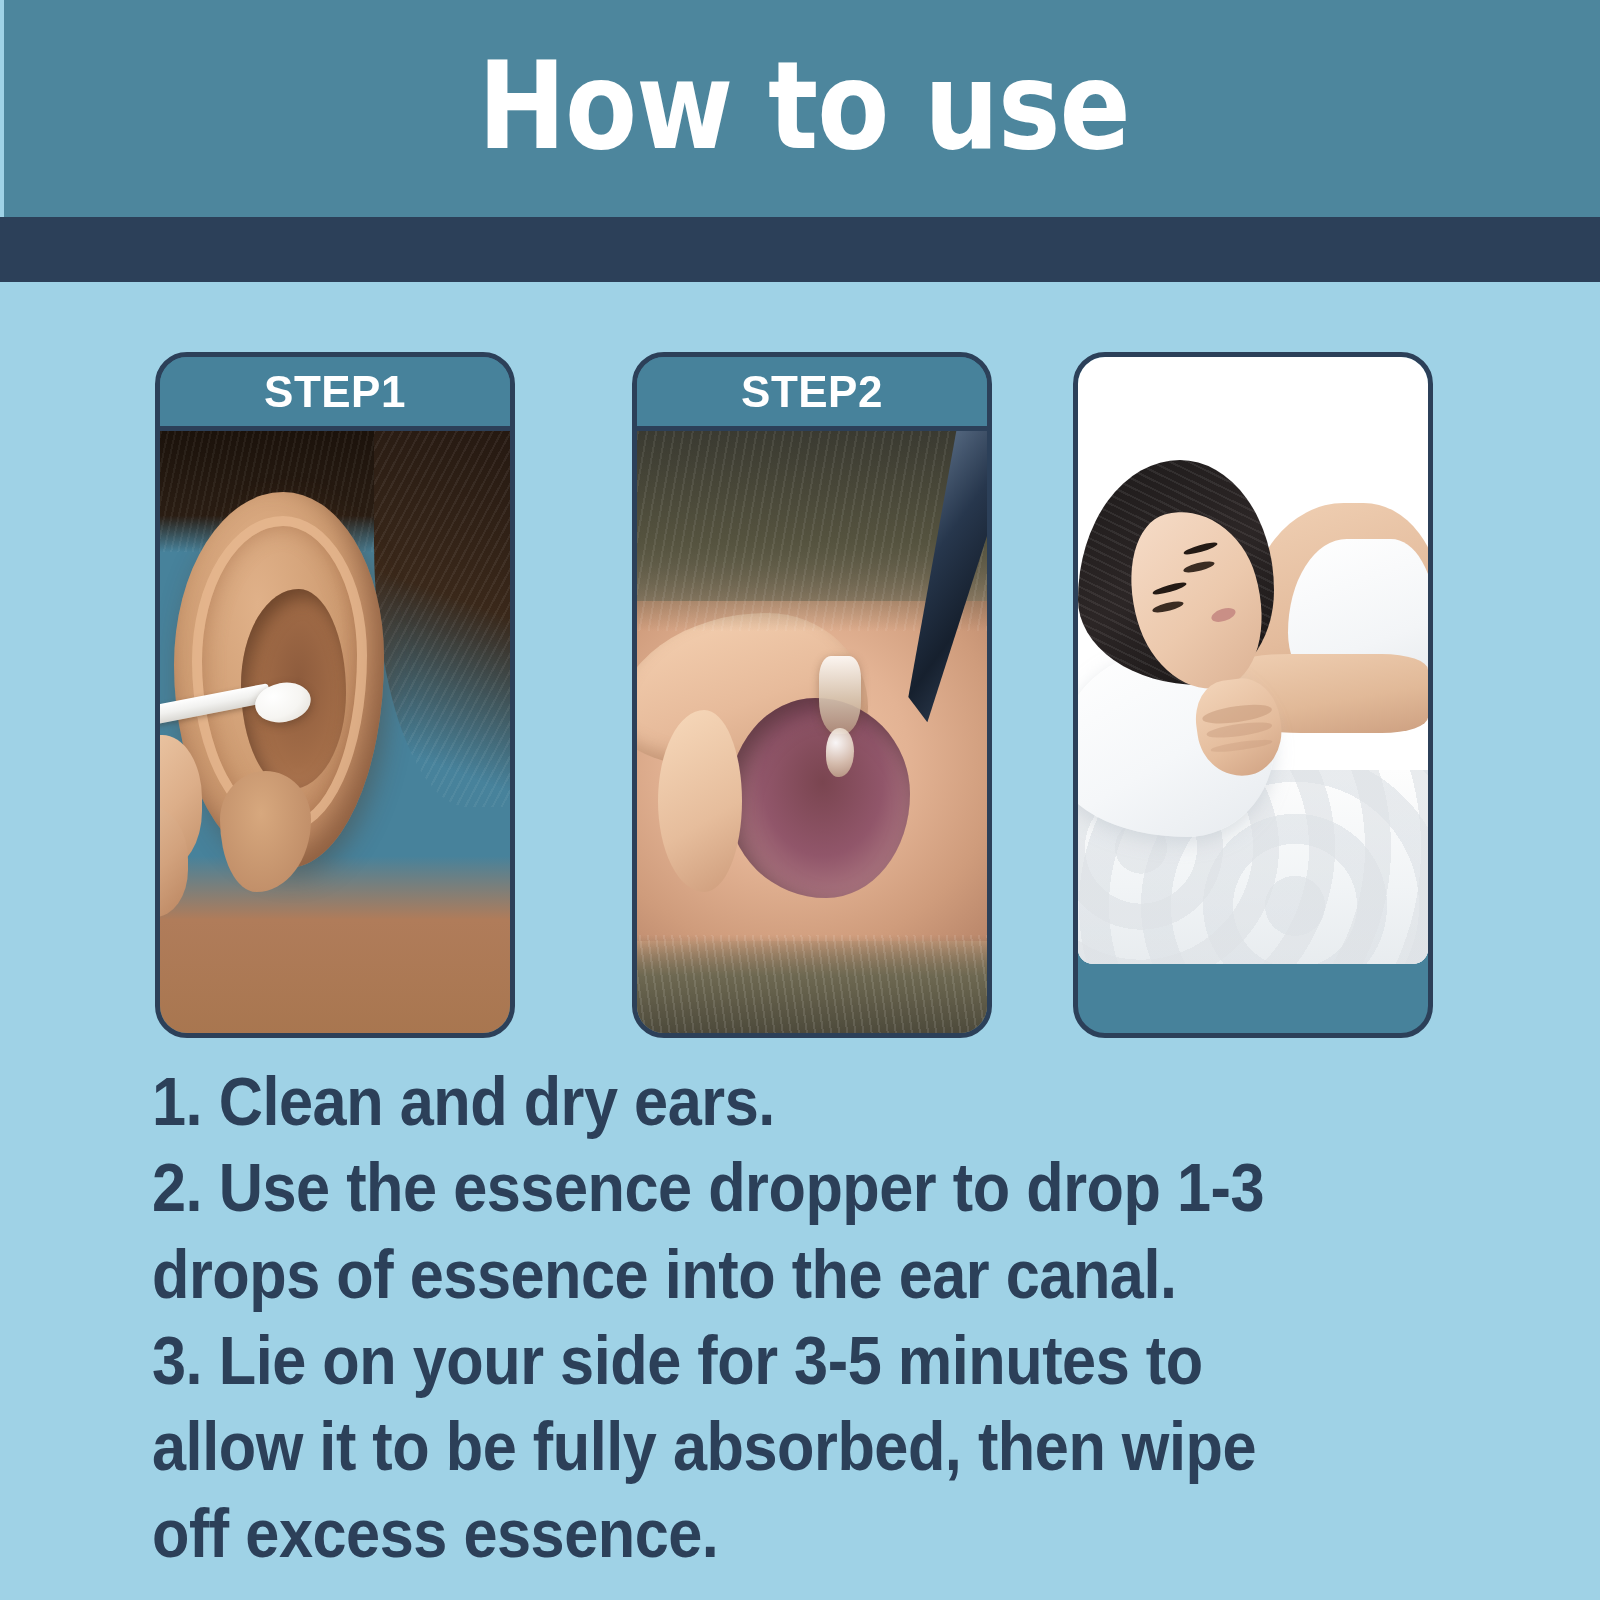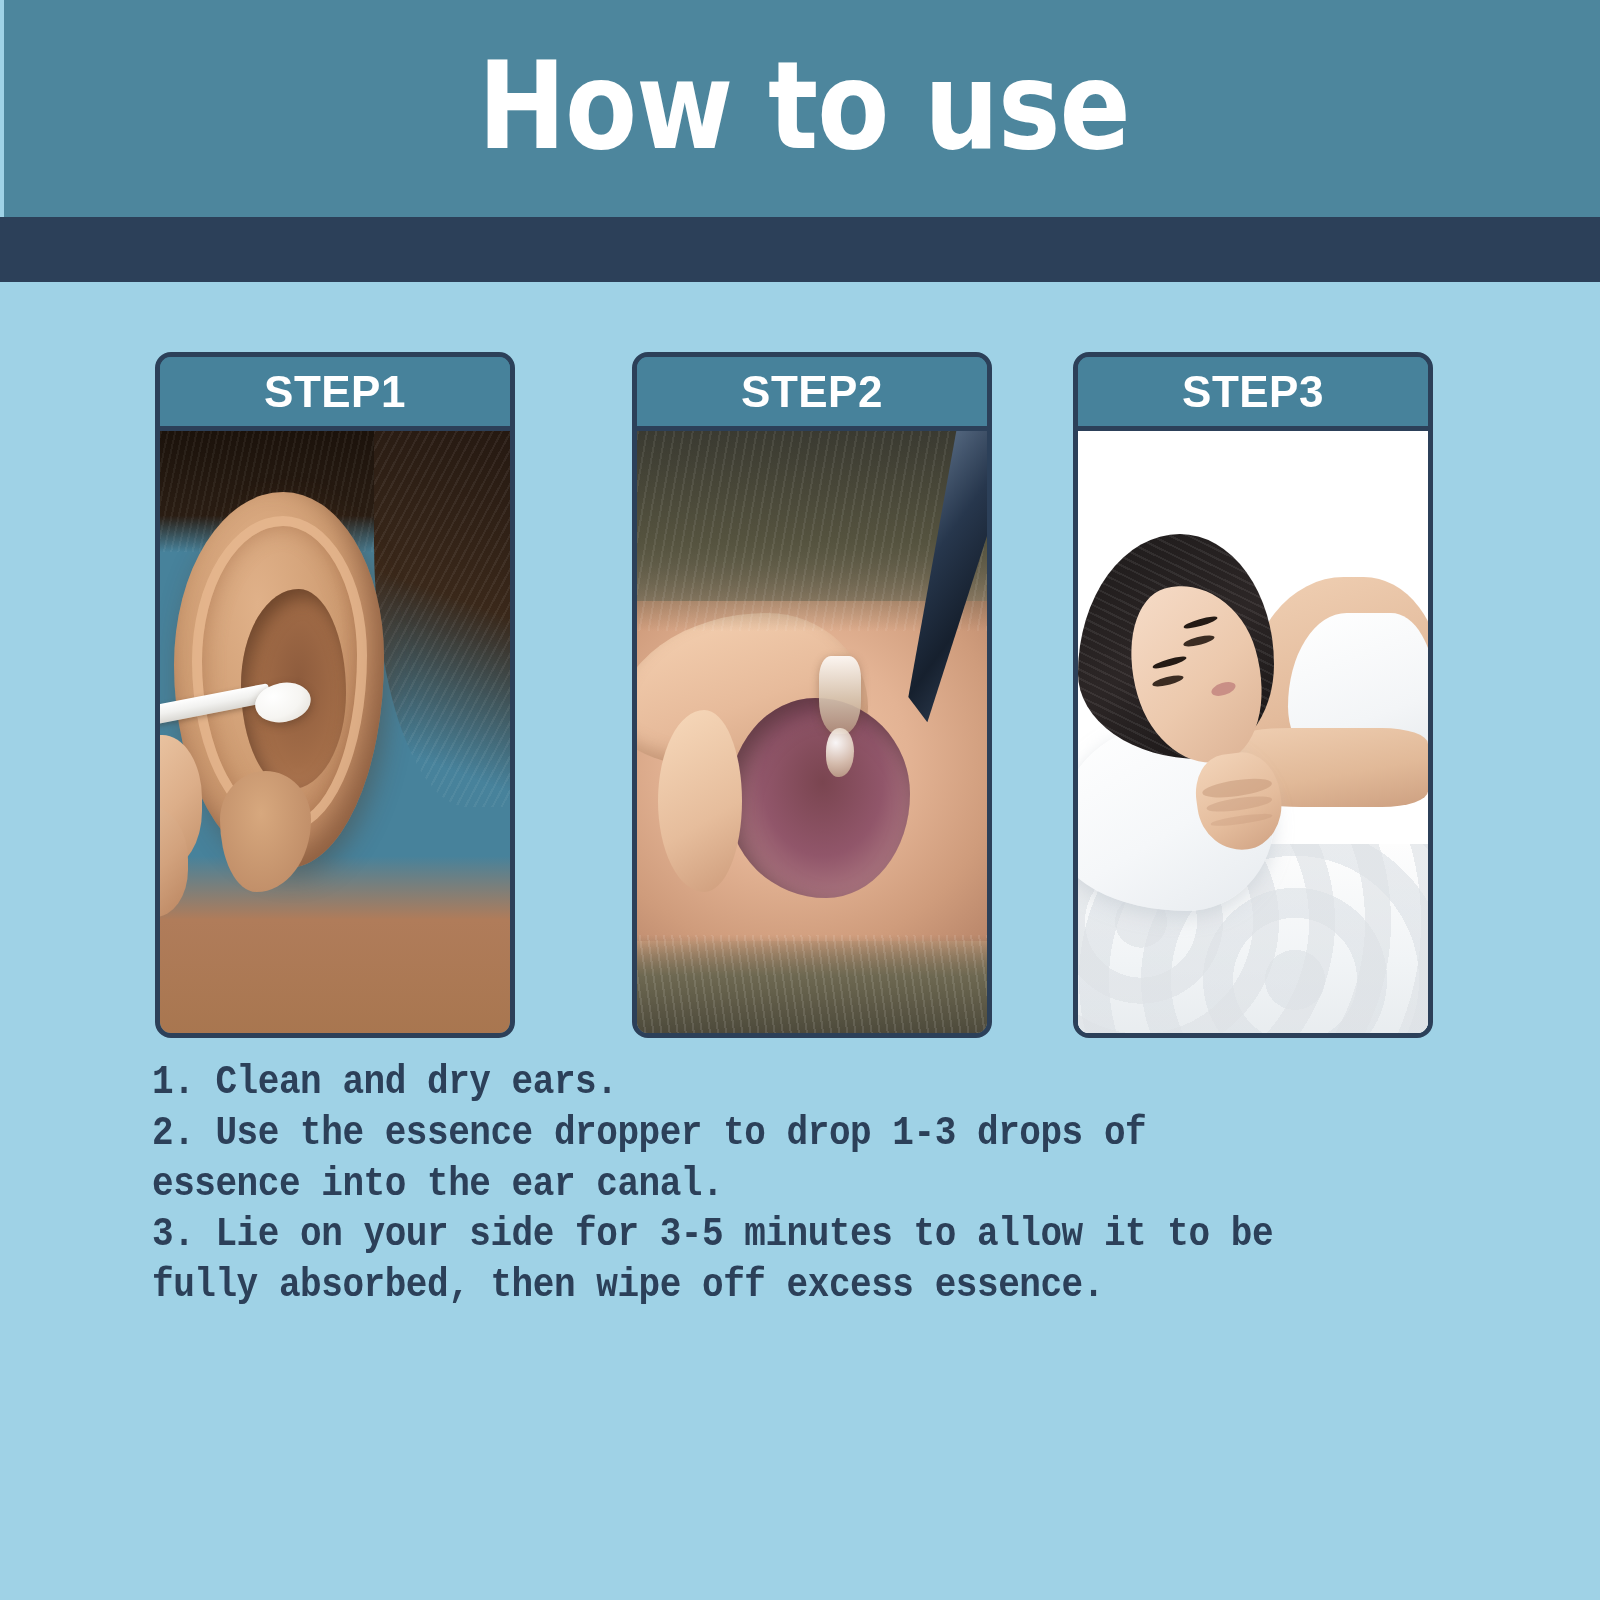--- a/index.html
+++ b/index.html
@@ -44,21 +44,21 @@
   
   .cards {
     position:absolute; left:0; top:352px;
     width:1600px; height:690px;
   }
   .card {
     position:absolute;
     top:0;
     width:360px; height:686px;
     border:5px solid #2c4059;
-    border-radius:16px;
+    border-radius:32px;
     background:#47829b;
     overflow:hidden;
   }
   .card.c1 { left:155px; }
   .card.c2 { left:613px;margin-left:19px; }
   .card.c3 { left:1073px; }
 
   .card-header {
     position:relative;
     height:74px;
@@ -316,22 +316,22 @@
     background:rgba(190,144,114,0.45);
     border-radius:50%;
     box-shadow:0 16px 0 -2px rgba(190,144,114,0.35), 0 32px 0 -4px rgba(190,144,114,0.28);
   }
 
   
   .instructions {
     position:absolute; left:152px; top:1058px;
     width:1290px;
     color:#2c4059;
-    font-family:Liberation Mono, monospace;
-    font-size:40px;
+    font-family:Liberation Sans, sans-serif;
+    font-size:68px;
     font-weight:700;
     line-height:1.27;
     letter-spacing:-0.5px;
   }
   .instructions p { transform:scaleX(0.9); transform-origin:0 50%; }
 </style>
 </head>
 <body>
 
 <div class="page">
@@ -373,23 +373,20 @@
         <div class="ph2-tragus"></div>
         <div class="ph2-hair-top"></div>
         <div class="ph2-hair-bottom"></div>
         <div class="ph2-dropper"></div>
         <div class="ph2-droptip"></div>
         <div class="ph2-drop"></div>
       </div>
     </div>
 
     <div class="card c3">
-      <div class="card-header">
-        <span class="card-header-label">STEP3</span>
-      </div>
       <div class="card-photo photo-sleeping">
         <div class="ph3-mattress"></div>
         <div class="ph3-shoulder"></div>
         <div class="ph3-top"></div>
         <div class="ph3-arm"></div>
         <div class="ph3-pillow"></div>
         <div class="ph3-hair"></div>
         <div class="ph3-face"></div>
         <div class="ph3-brow-a"></div>
         <div class="ph3-brow-b"></div>

